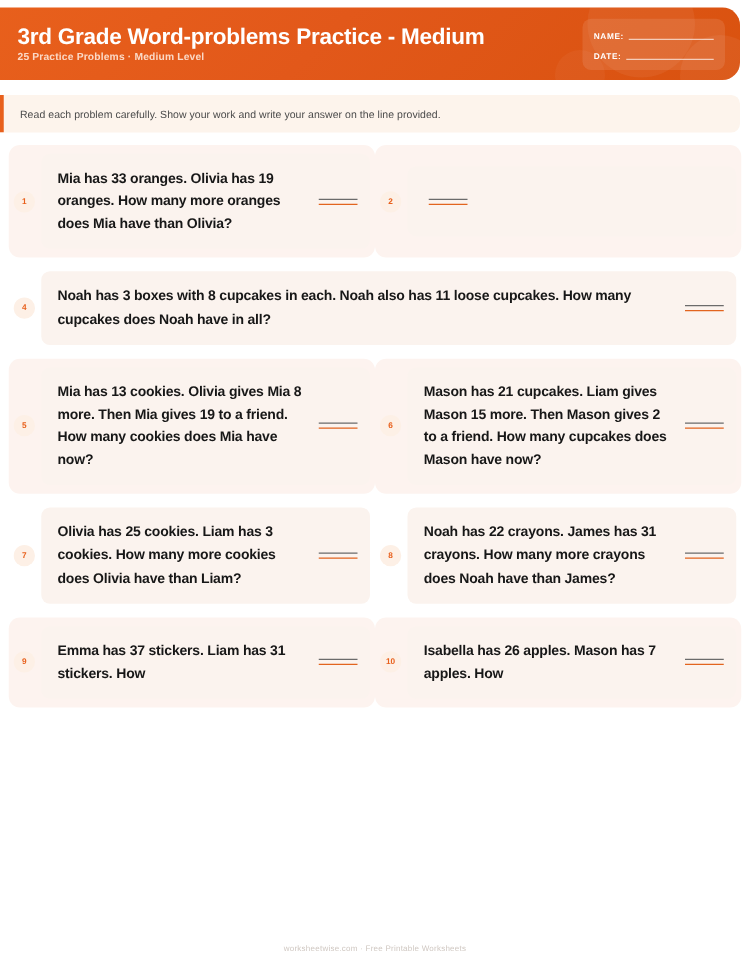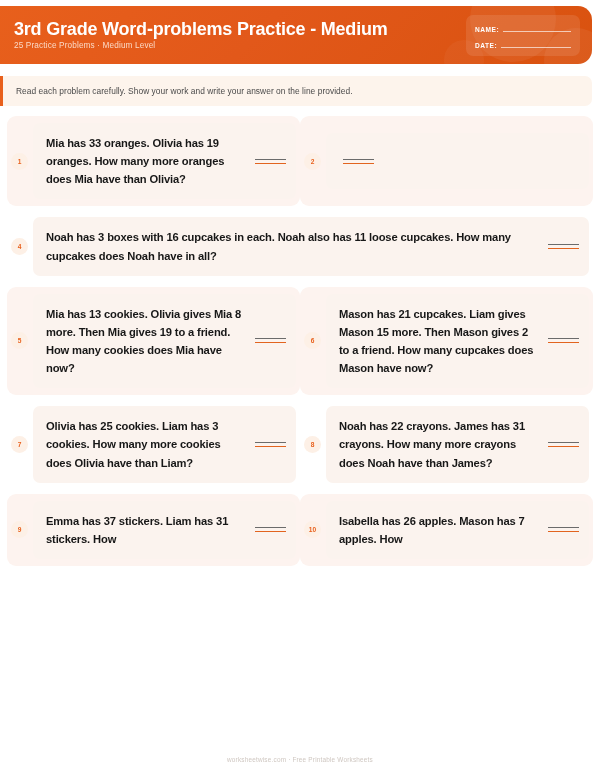--- a/index.html
+++ b/index.html
@@ -45,21 +45,21 @@
     color: #ffffff;
     font-size: 18px;
     font-weight: bold;
     letter-spacing: -0.2px;
     line-height: 1.1;
     white-space: nowrap;
   }
   .wk-sub {
     color: #fbd9c6;
     font-size: 8.2px;
-    font-weight: normal;
+    font-weight: bold;
     margin-top: 2px;
     letter-spacing: 0.15px;
     white-space: nowrap;
   }
 
   .namebox {
     position: absolute;
     right: 12px;
     top: 9px;
     width: 114px;
@@ -251,21 +251,21 @@
           <div class="ln-bot"></div>
         </div>
       </div>
     </div>
   </div>
 
   <div class="row">
     <div class="cell">
       <div class="qnum">4</div>
       <div class="qbody">
-        <div class="qtext">Noah has 3 boxes with 16 cupcakes in each. Noah also has 11 loose cupcakes. How many cupcakes does Noah have in all?</div>
+        <div class="qtext">Noah has 3 boxes with 8 cupcakes in each. Noah also has 11 loose cupcakes. How many cupcakes does Noah have in all?</div>
         <div class="answer-line">
           <div class="ln-top"></div>
           <div class="ln-bot"></div>
         </div>
       </div>
     </div>
   </div>
 
   <div class="row shaded">
     <div class="cell">

